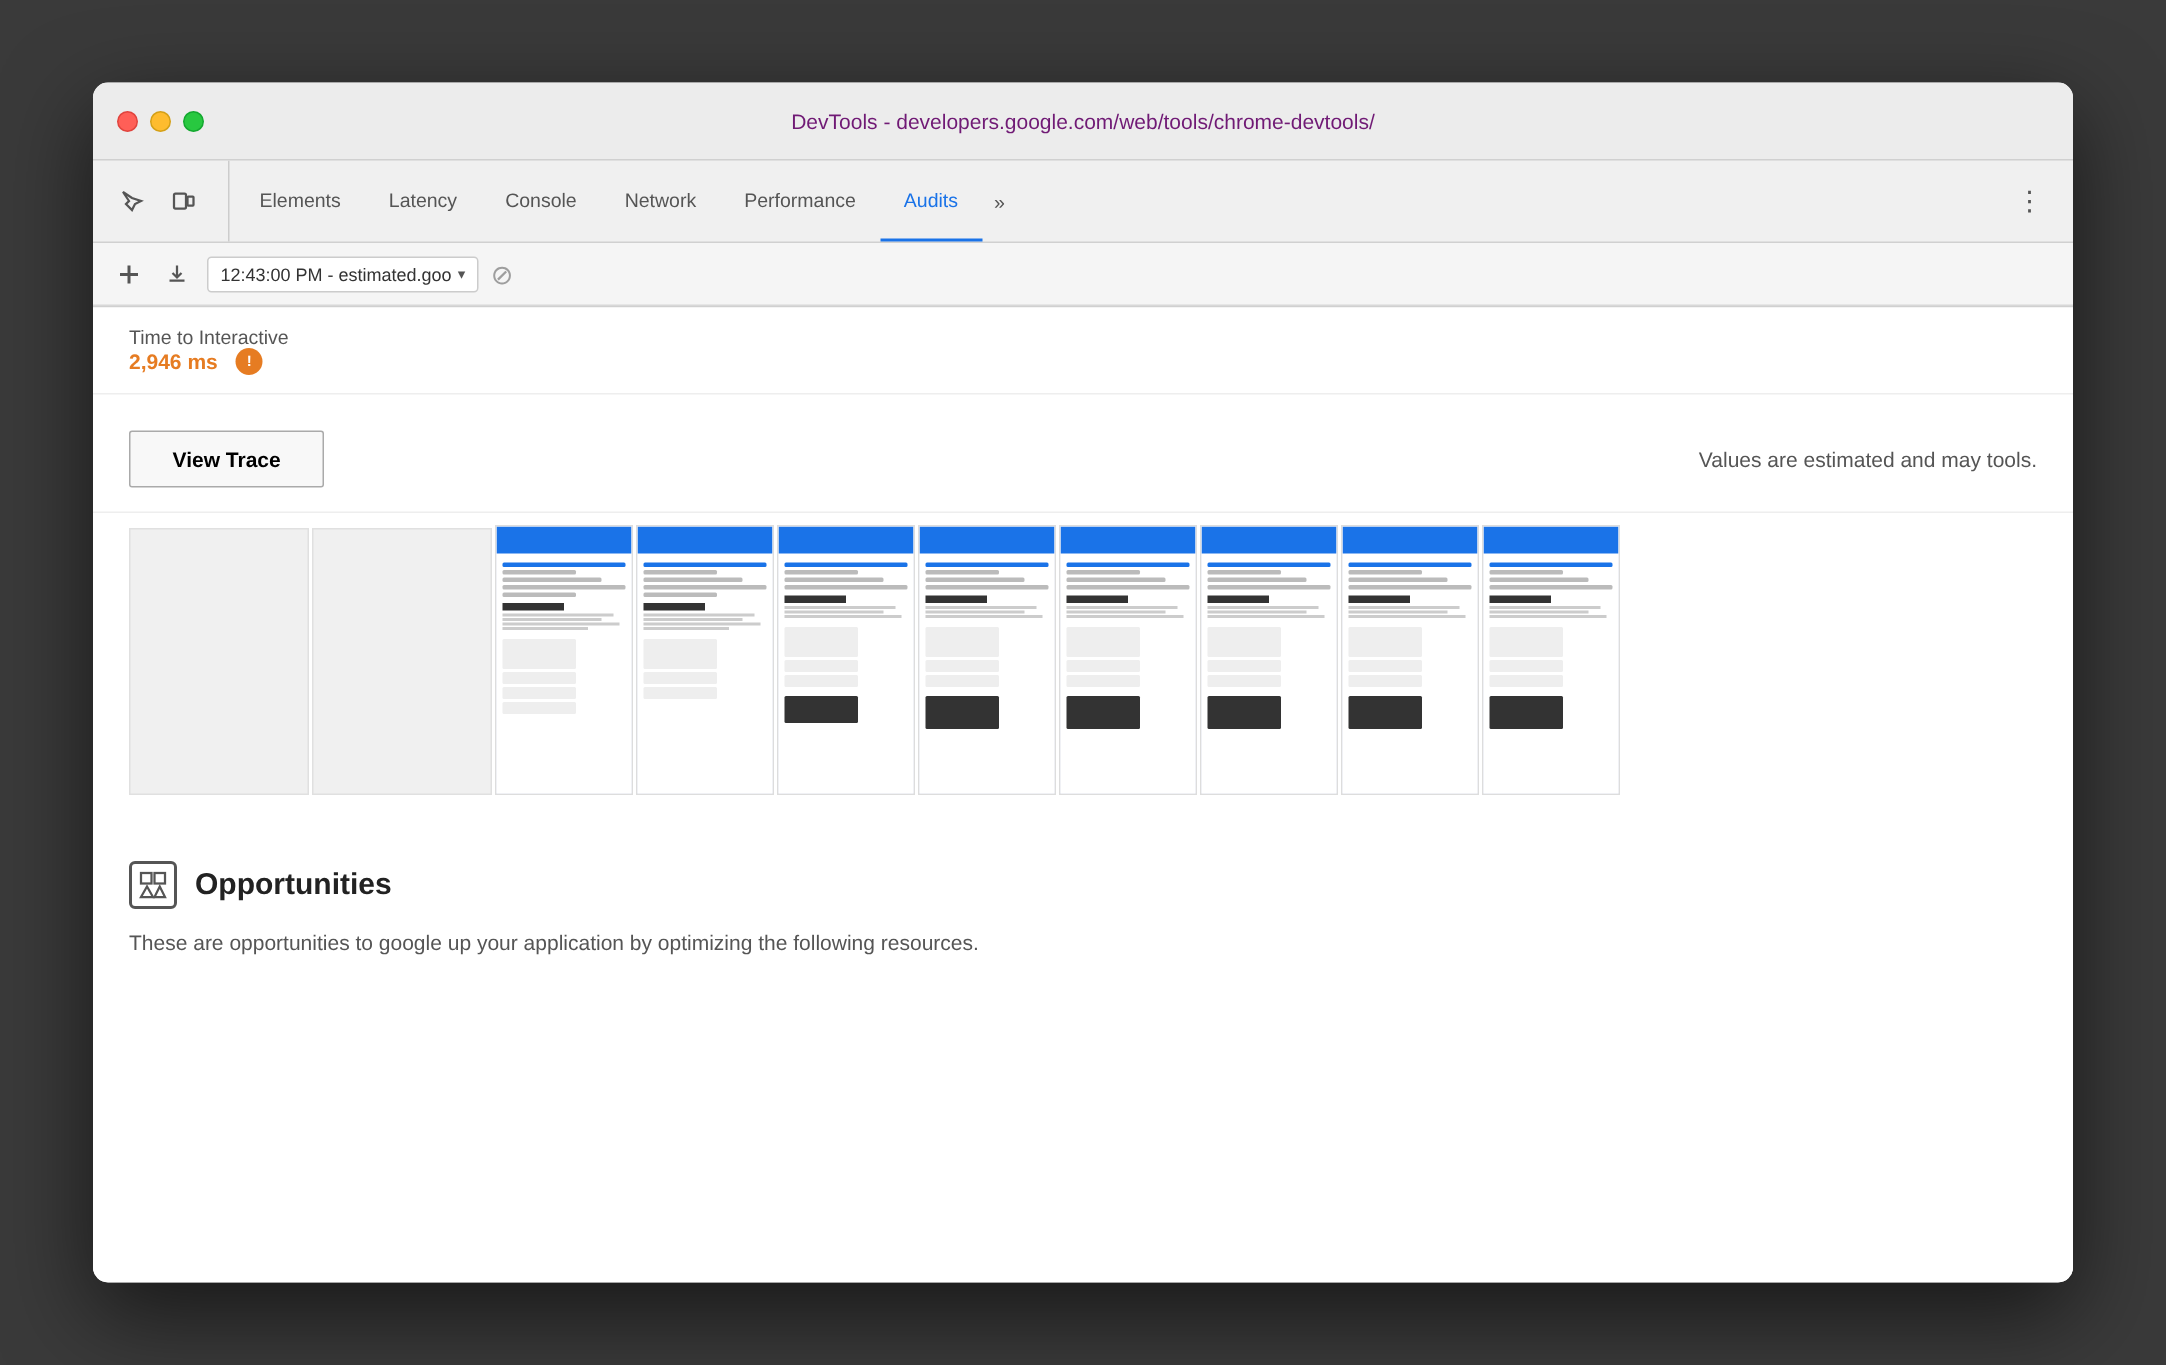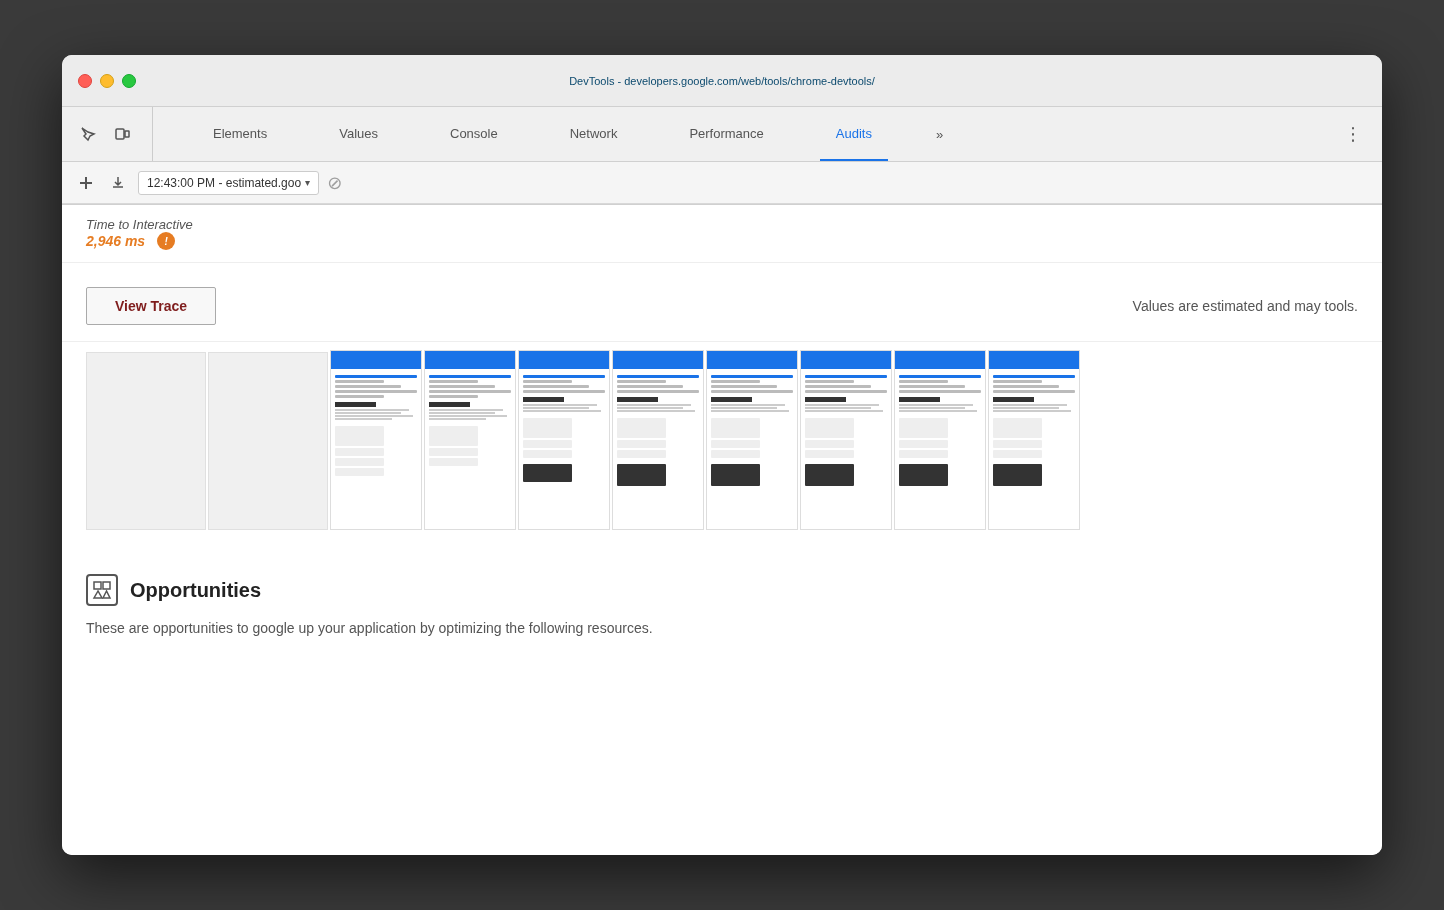--- a/index.html
+++ b/index.html
@@ -45,38 +45,37 @@
     }
 
     .traffic-light.red { background: #ff5f57; border: 1px solid #e0443e; }
     .traffic-light.yellow { background: #febc2e; border: 1px solid #d4a017; }
     .traffic-light.green { background: #28c840; border: 1px solid #14a830; }
 
     .title-bar-title {
       position: absolute;
       left: 50%;
       transform: translateX(-50%);
-      font-size: 11px;
-      color: #0c4a6e;
+      font-size: 14px;
+      color: #701a75;
       white-space: nowrap;
     }
 
     
     .devtools-header {
       background: #f0f0f0;
       border-bottom: 1px solid #d0d0d0;
     }
 
     .tabs-row {
       display: flex;
       align-items: stretch;
       height: 55px;
       padding: 0 12px;
       border-bottom: 1px solid #d0d0d0;
-      gap: 40px;
     }
 
     .tab-icons {
       display: flex;
       align-items: center;
       gap: 6px;
       padding-right: 16px;
       border-right: 1px solid #ccc;
       margin-right: 4px;
     }
@@ -183,21 +182,20 @@
       overflow-y: auto;
     }
 
     
     .metrics-bar {
       display: flex;
       align-items: center;
       padding: 12px 24px;
       background: #fff;
       border-bottom: 1px solid #eee;
-      font-style: italic;
     }
 
     .metric-item {
       flex: 1;
       display: flex;
       flex-direction: column;
     }
 
     .metric-label {
       font-size: 13px;
@@ -243,21 +241,21 @@
       justify-content: space-between;
       border-bottom: 1px solid #eee;
     }
 
     .view-trace-btn {
       border: 1px solid #aaa;
       background: #f8f8f8;
       padding: 10px 28px;
       font-size: 14px;
       font-weight: 600;
-      color: #7f1d1d;
+      color: #000000;
       cursor: pointer;
       border-radius: 2px;
     }
 
     .estimated-text {
       font-size: 14px;
       color: #555;
     }
 
     
@@ -409,21 +407,21 @@
             <rect x="2" y="3" width="8" height="10" rx="1" stroke="#555" stroke-width="1.5" fill="none"></rect>
             <rect x="11" y="5" width="4" height="6" rx="0.5" stroke="#555" stroke-width="1.5" fill="none"></rect>
           </svg>
         </div>
       </div>
 
       <div class="tab">
         <span>Elements</span>
       </div>
       <div class="tab">
-        <span>Values</span>
+        <span>Latency</span>
       </div>
       <div class="tab">
         <span>Console</span>
       </div>
       <div class="tab">
         <span>Network</span>
       </div>
       <div class="tab">
         <span>Performance</span>
       </div>

